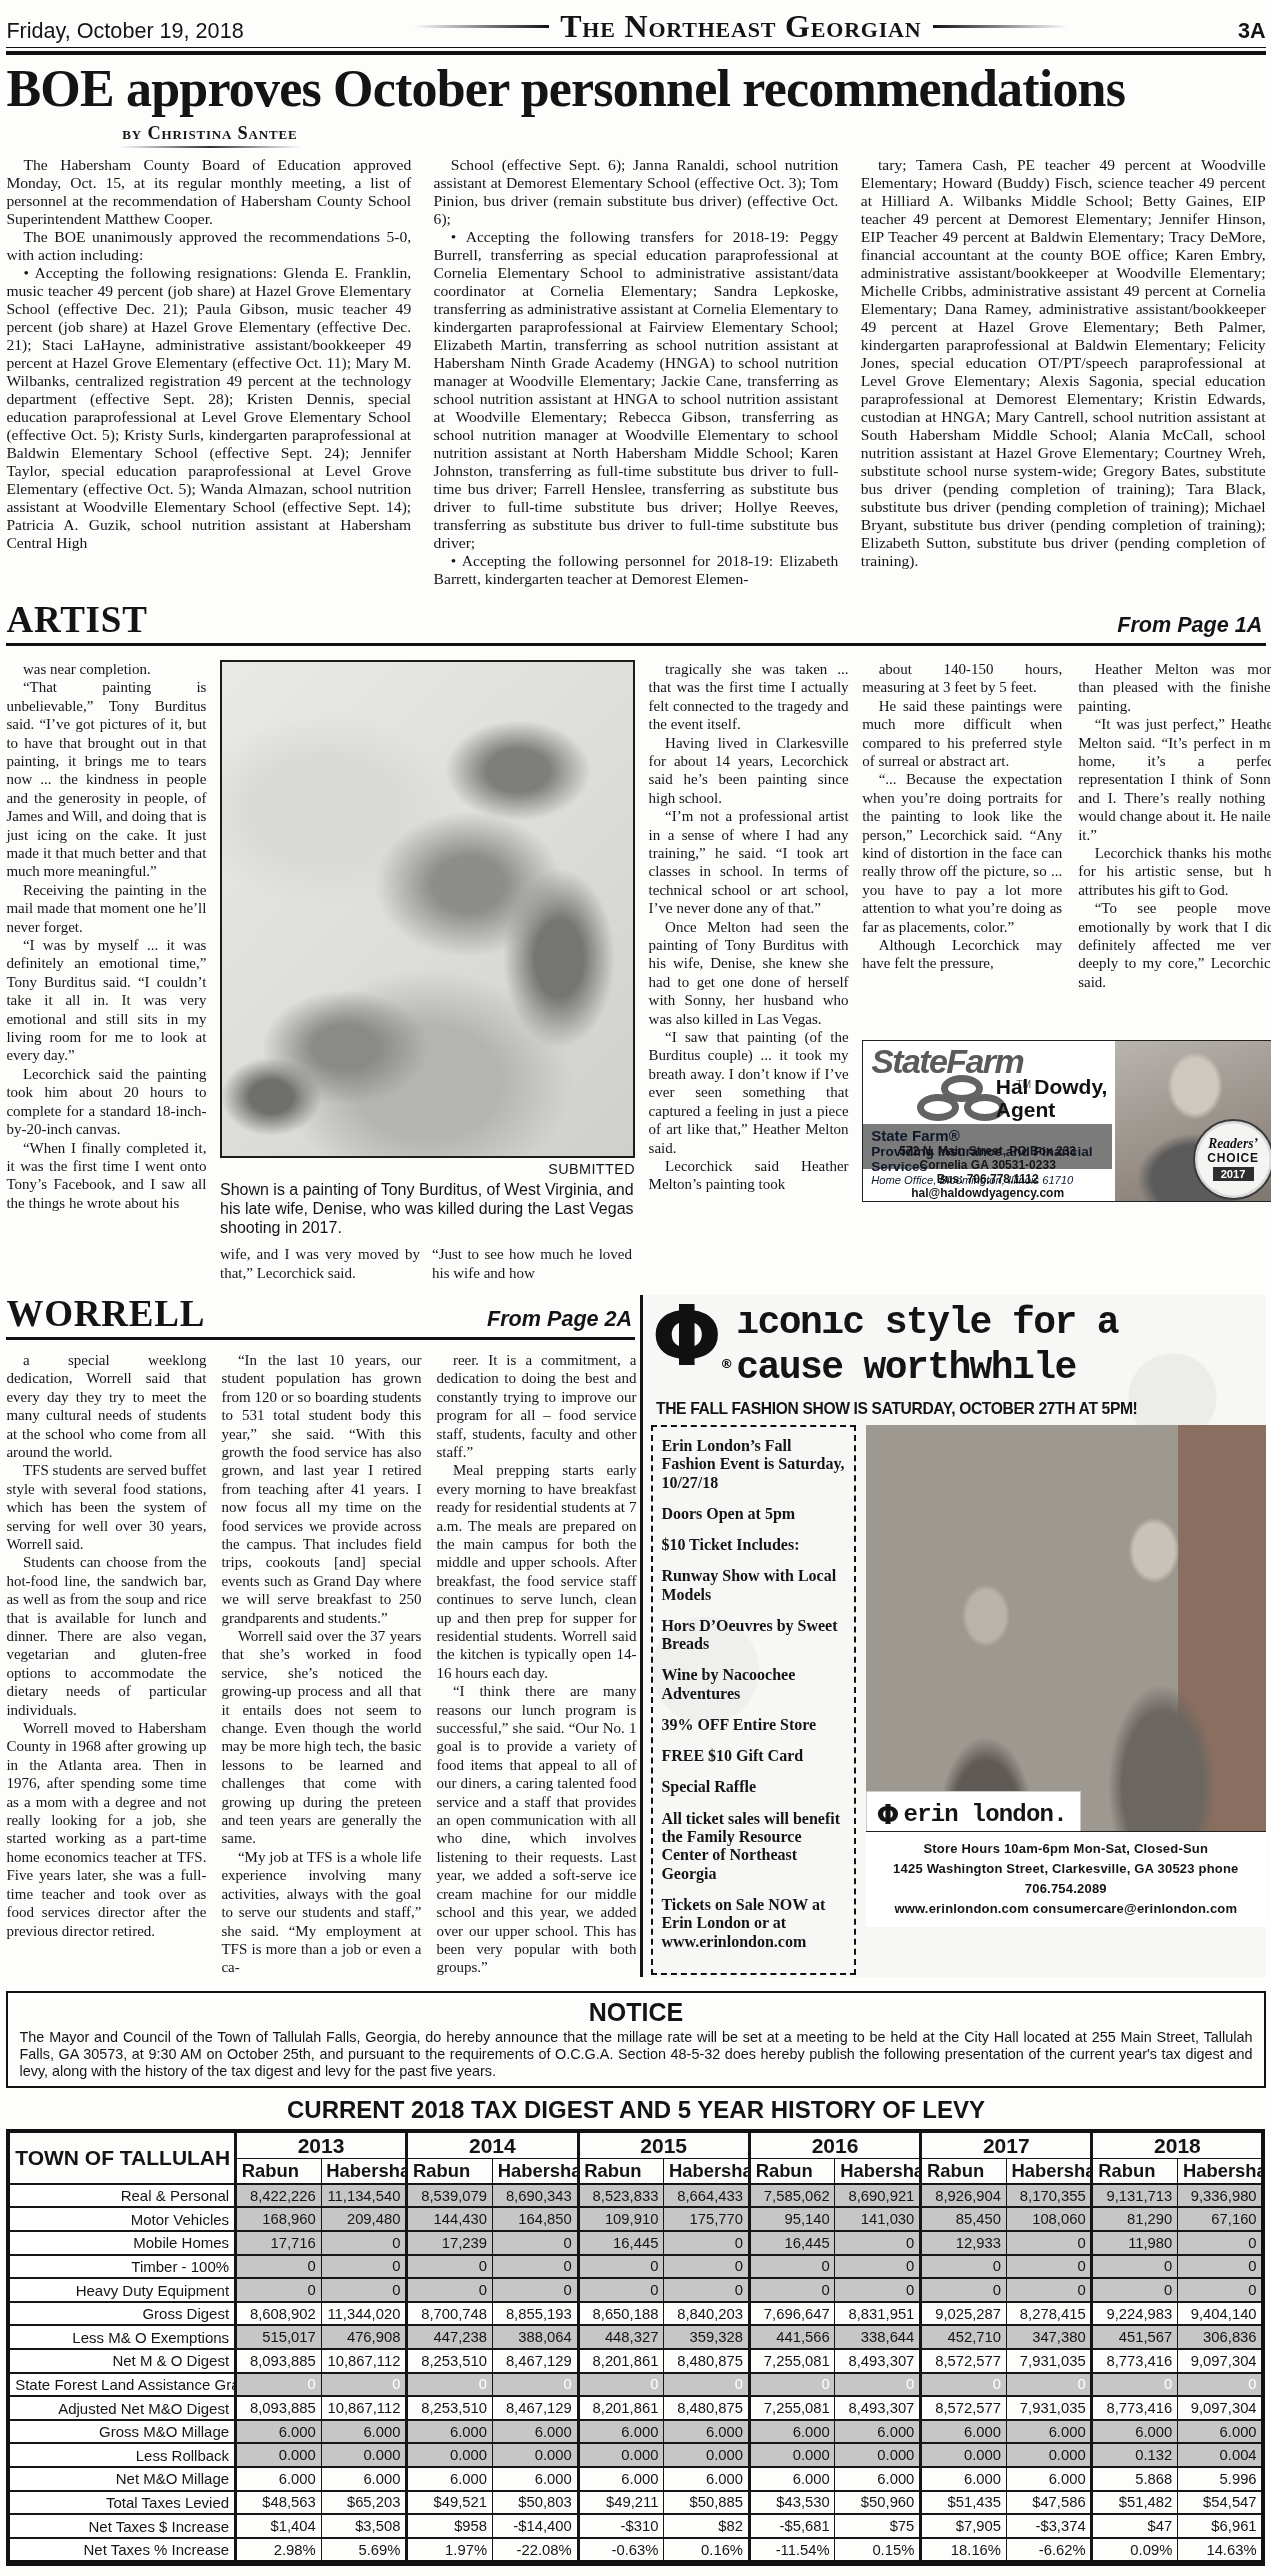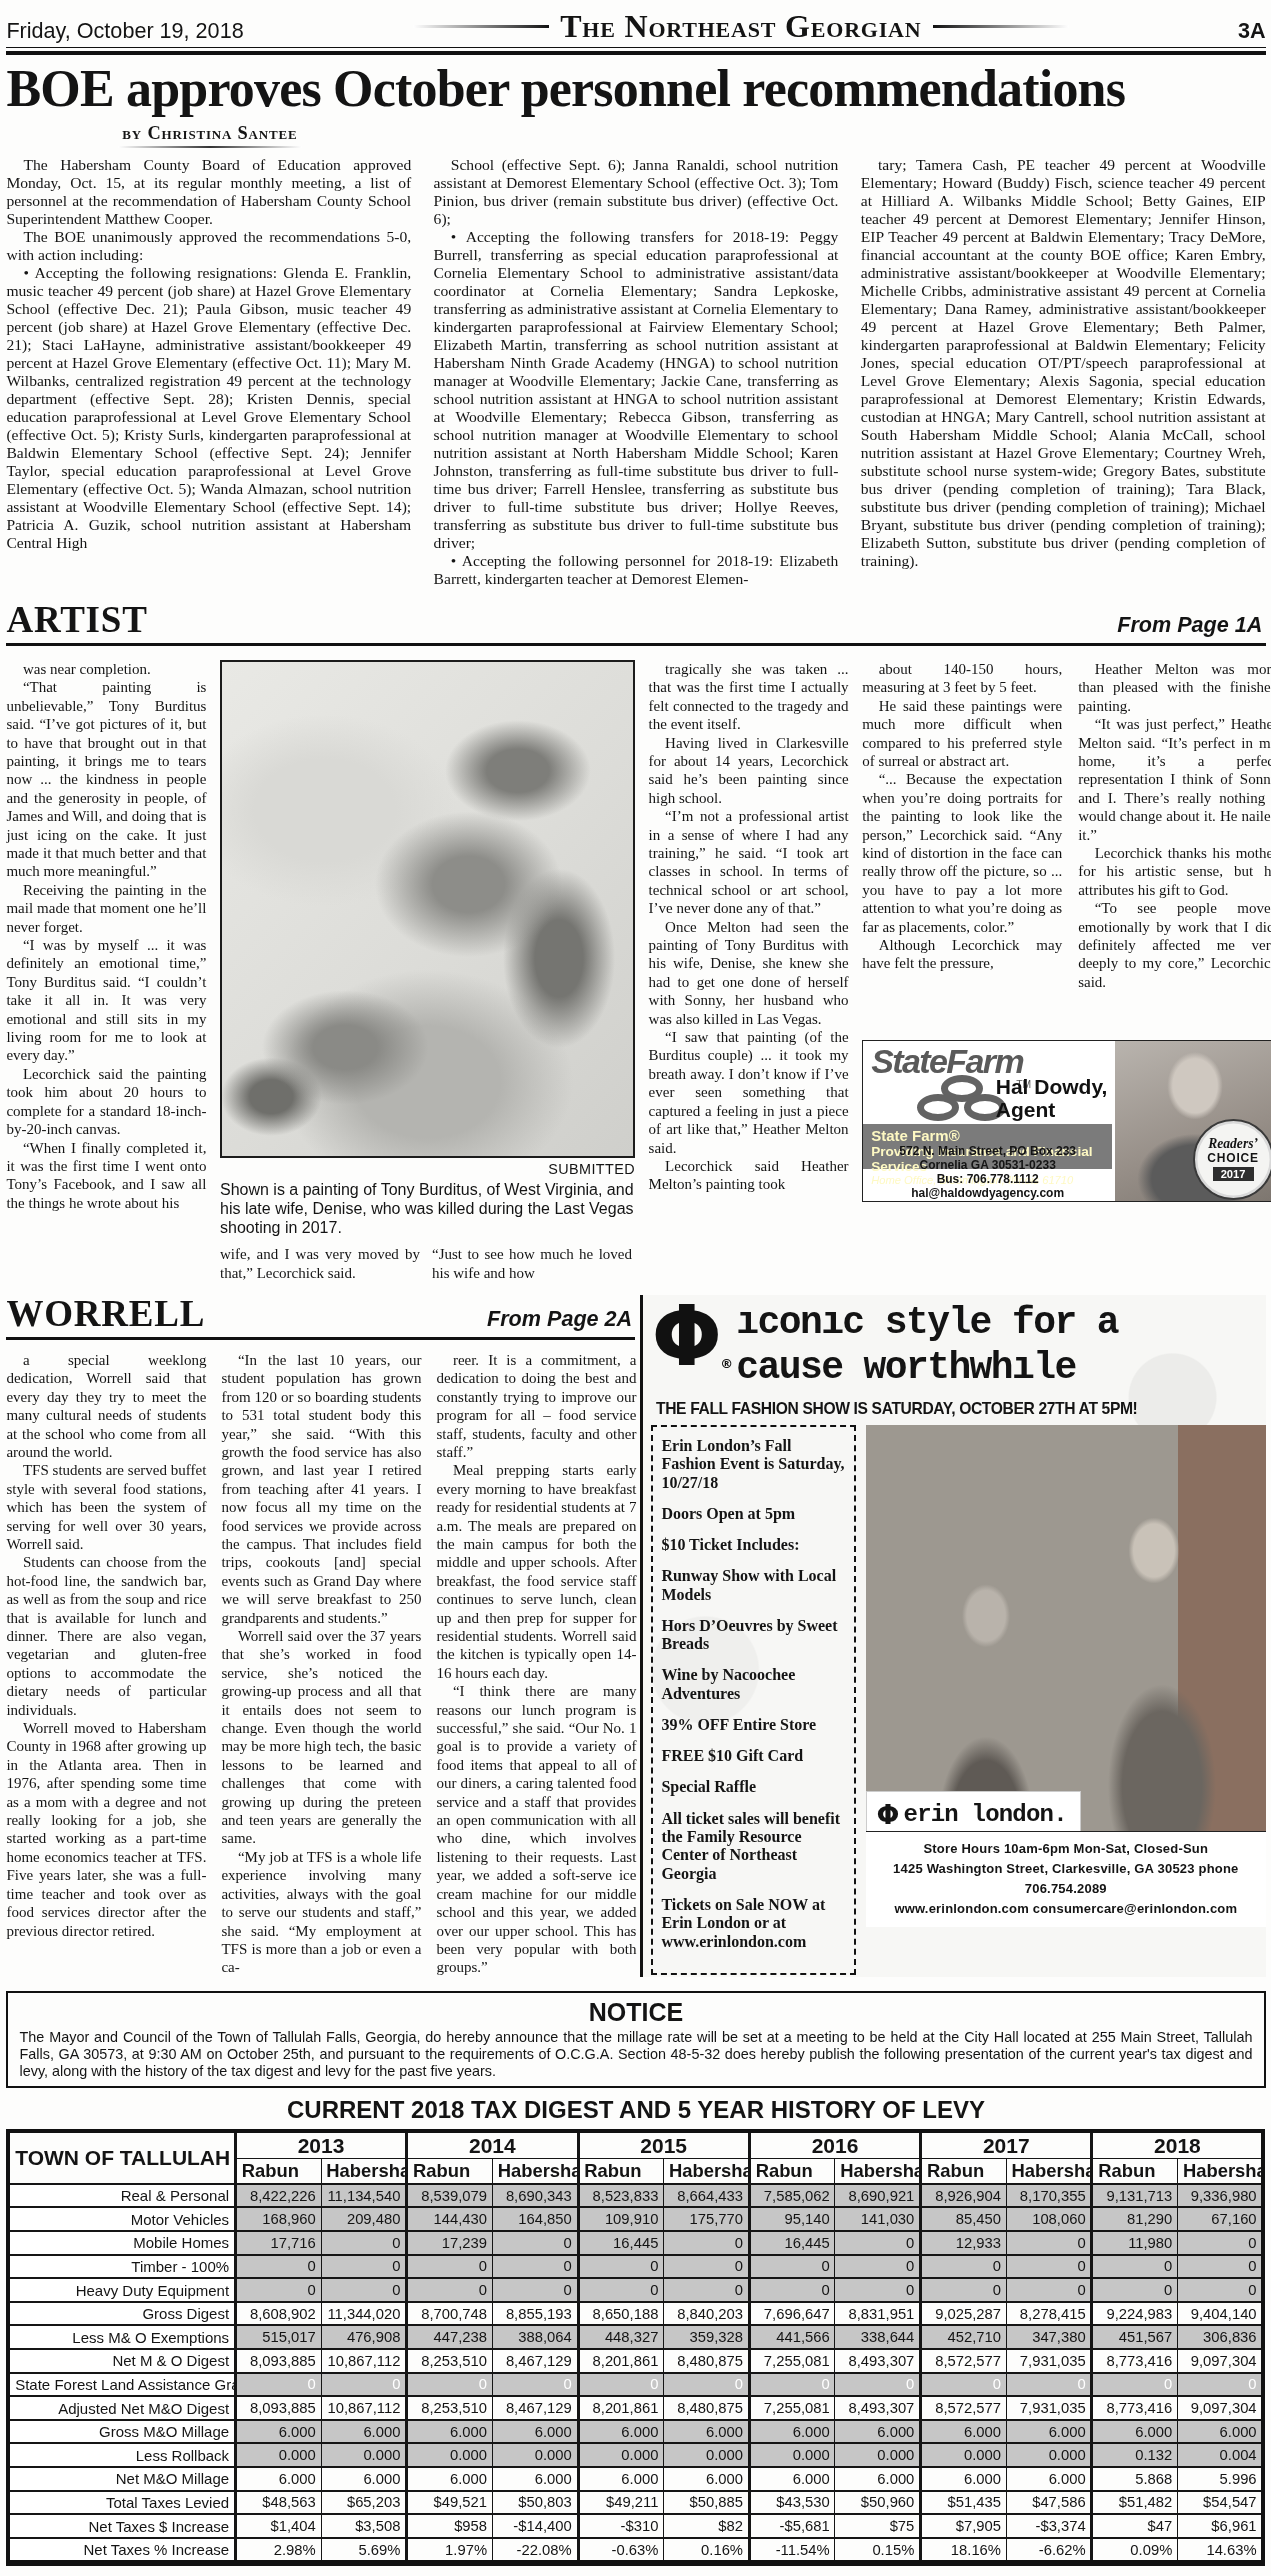--- a/index.html
+++ b/index.html
@@ -54,21 +54,21 @@
   
   .sf-ad{width:412px;height:160px;border:1.6px solid #222;position:relative;margin-top:11.2px;
          font-family:"Liberation Sans",sans-serif;background:#fff;}
   .sf-left{position:absolute;left:0;top:0;width:249px;height:100%;}
   .sf-brand{font-size:34px;font-weight:bold;font-style:italic;color:#5a5a5a;letter-spacing:-1.6px;padding:3.2px 0 0 8px;line-height:1;}
   .sf-ovals{position:absolute;left:51px;top:42px;width:96px;height:37px;}
   .sf-ovals .ov{position:absolute;width:42px;height:27px;border:7.2px solid #636363;border-radius:50%;background:#fff;box-sizing:border-box;}
   .sf-ov1{left:27px;top:-8px;} .sf-ov2{left:3.2px;top:11.2px;} .sf-ov3{left:50px;top:11.2px;}
   .sf-tm{position:absolute;left:153px;top:38px;font-size:10.4px;color:#555;}
   .sf-agent{position:absolute;right:4.8px;top:25.6px;text-align:left;font-weight:bold;font-size:21px;line-height:1.1;color:#111;margin-top:8px;}
-  .sf-band{position:absolute;left:0;top:83px;width:249px;height:45px;background:#7b7b7b;color:#fef9c3;padding:2.4px 0 0 8px;box-sizing:border-box;}
+  .sf-band{position:absolute;left:0;top:83px;width:249px;height:45px;background:#7b7b7b;color:#0f172a;padding:2.4px 0 0 8px;box-sizing:border-box;}
   .sf-band-1{font-weight:bold;font-size:15px;}
   .sf-band-2{font-weight:bold;font-size:13.6px;}
   .sf-band-3{font-style:italic;font-size:11.2px;}
   .sf-addr{position:absolute;left:0;bottom:0.8px;width:249px;text-align:center;font-weight:bold;font-size:12px;line-height:1.15;}
   .sf-photo{position:absolute;right:0;top:0;width:160px;height:100%;
      background:radial-gradient(ellipse 37px 45px at 50% 28%, #cfc8c0 0 60%, transparent 75%),
        radial-gradient(ellipse 72px 56px at 50% 86%, #5b5b5b 0 60%, transparent 80%),
        linear-gradient(160deg,#b9b4ae,#978f88 60%,#7d766f);}
   .sf-badge{position:absolute;right:1.6px;bottom:1.6px;width:77px;height:77px;border-radius:50%;
      background:#f4f4f2;border:2.4px solid #3a3a3a;box-shadow:0 0 0 2.4px #d9d9d9 inset;

